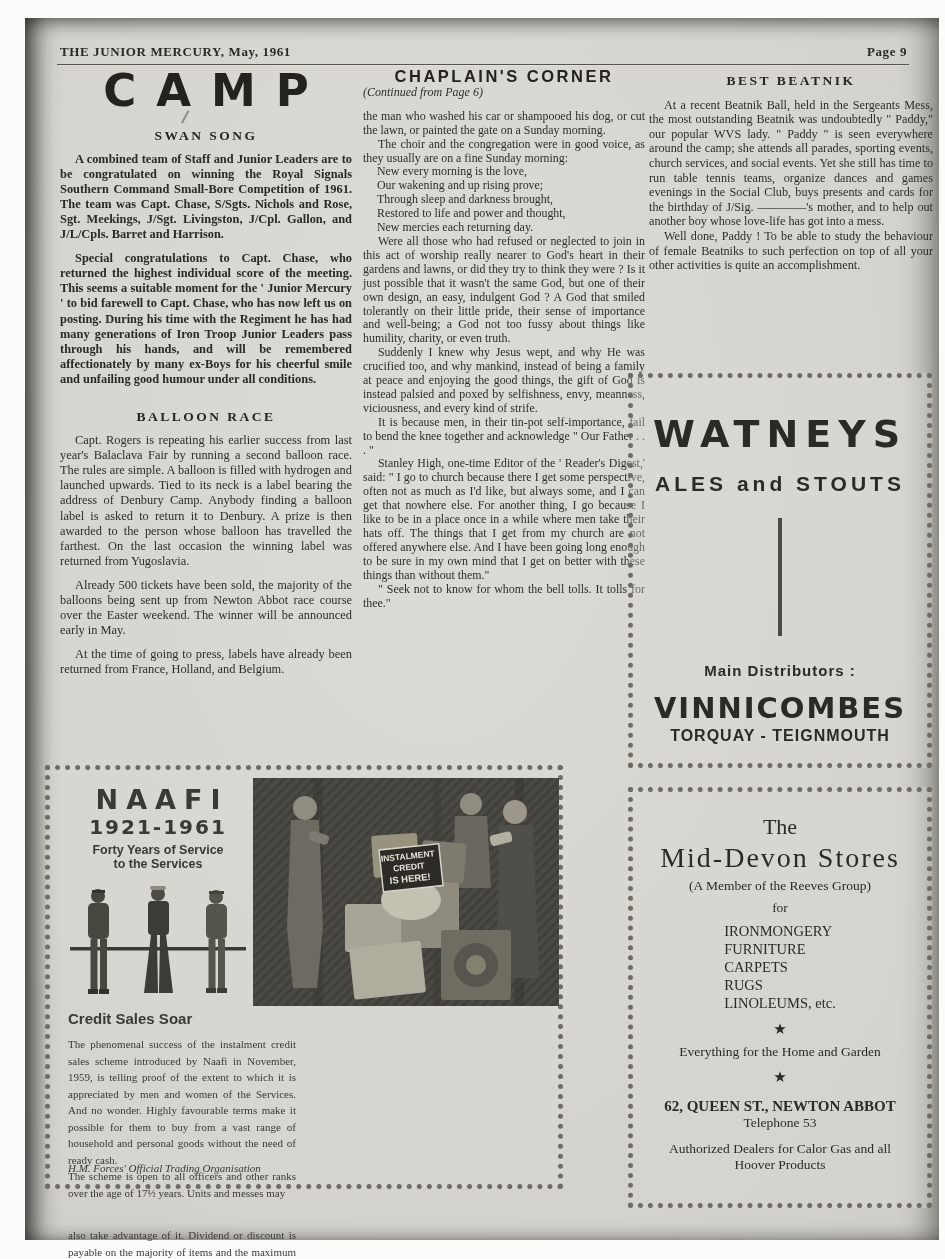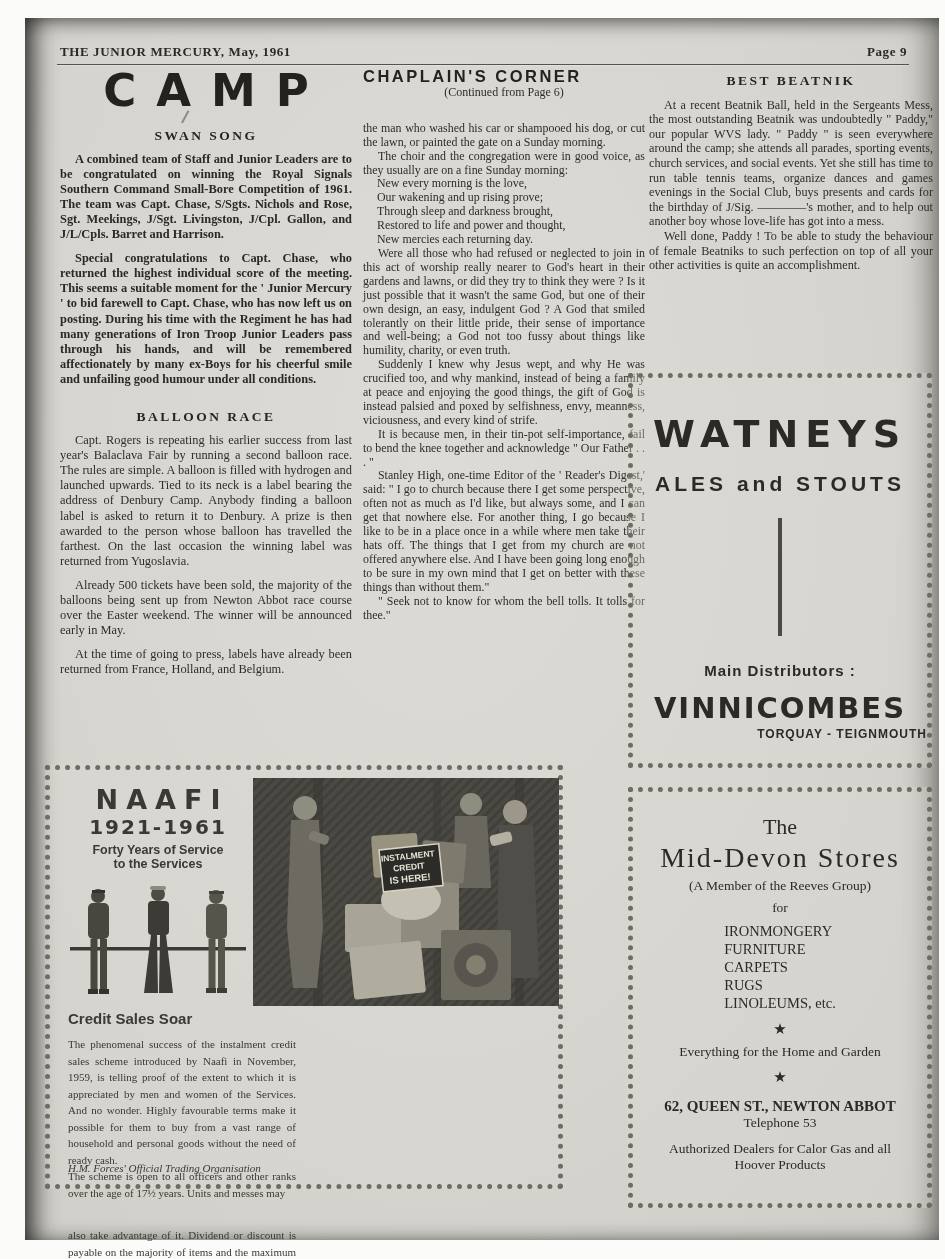--- a/index.html
+++ b/index.html
@@ -46,39 +46,39 @@
     transform:rotate(-62deg);margin:2px 0 0 118px;
   }
   .sec-head{
     text-align:center;font-weight:bold;font-size:13.5px;letter-spacing:2.5px;
     margin:10px 0 9px 0;color:#26251f;text-indent:0;
   }
   .bold-para{font-weight:bold;color:#2a2923;}
   .gap{height:9px;}
   .chap-head{
     font-family:"Liberation Sans", sans-serif;font-weight:bold;
-    font-size:16.5px;letter-spacing:2.5px;text-align:left;color:#23221e;margin:0;
+    font-size:16.5px;letter-spacing:2.5px;text-align:center;color:#23221e;margin:0;
   }
   .chap-sub{
-    text-align:center;font-size:12px;margin:2px 0 22px 0;
+    font-style:italic;font-size:12px;margin:2px 0 10px 0;
   }
   .hymn{margin-left:14px;text-align:left;}
   
   .adbox{
     position:absolute;border:5px dotted #6e6c63;background:rgba(218,217,212,0.35);
     box-sizing:border-box;
   }
   .watneys{left:603px;top:355px;width:304px;height:395px;text-align:center;
     font-family:"Liberation Sans", sans-serif;color:#2b2a26;}
   .watneys-brand{font-family:"DejaVu Sans", sans-serif;font-weight:800;font-size:38px;letter-spacing:7px;margin-top:34px;}
   .watneys-tagline{font-weight:bold;font-size:21px;letter-spacing:4px;margin-top:16px;}
   .watneys-line{width:4px;height:118px;background:#4c4a44;margin:22px auto 0 auto;}
   .watneys-dist{font-weight:bold;font-size:15px;letter-spacing:1px;margin-top:26px;}
   .watneys-name{font-family:"DejaVu Sans", sans-serif;font-weight:800;font-size:29px;letter-spacing:2px;margin-top:12px;}
-  .watneys-towns{font-weight:bold;font-size:12px;letter-spacing:1px;margin-top:2px;text-align:right;}
+  .watneys-towns{font-weight:bold;font-size:16px;letter-spacing:1px;margin-top:2px;}
   .middevon{left:603px;top:769px;width:304px;height:421px;text-align:center;color:#2b2a25;}
   .md-the{font-size:22px;margin-top:22px;}
   .md-name{font-size:28px;letter-spacing:2px;margin-top:2px;}
   .md-ltd{font-size:21px;margin-top:2px;}
   .md-member{font-size:13.5px;margin-top:4px;}
   .md-for{font-size:13.5px;margin-top:6px;}
   .md-products{display:inline-block;text-align:left;font-size:14.5px;line-height:18px;margin-top:6px;}
   .star{font-size:15px;margin-top:8px;color:#2b2a25;}
   .md-tagline{font-size:13.5px;margin-top:6px;}
   .md-address{font-weight:bold;font-size:15px;margin-top:12px;}

